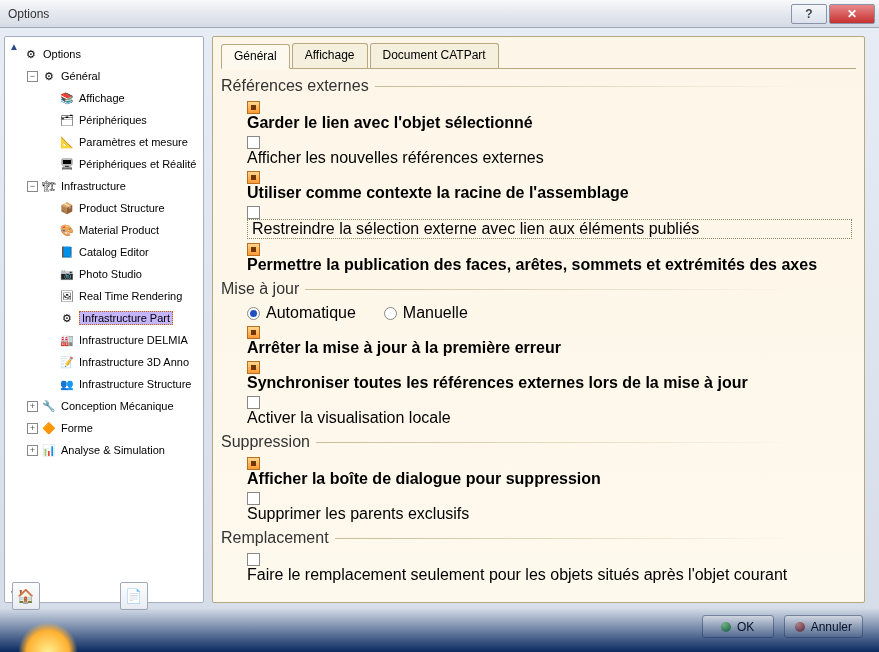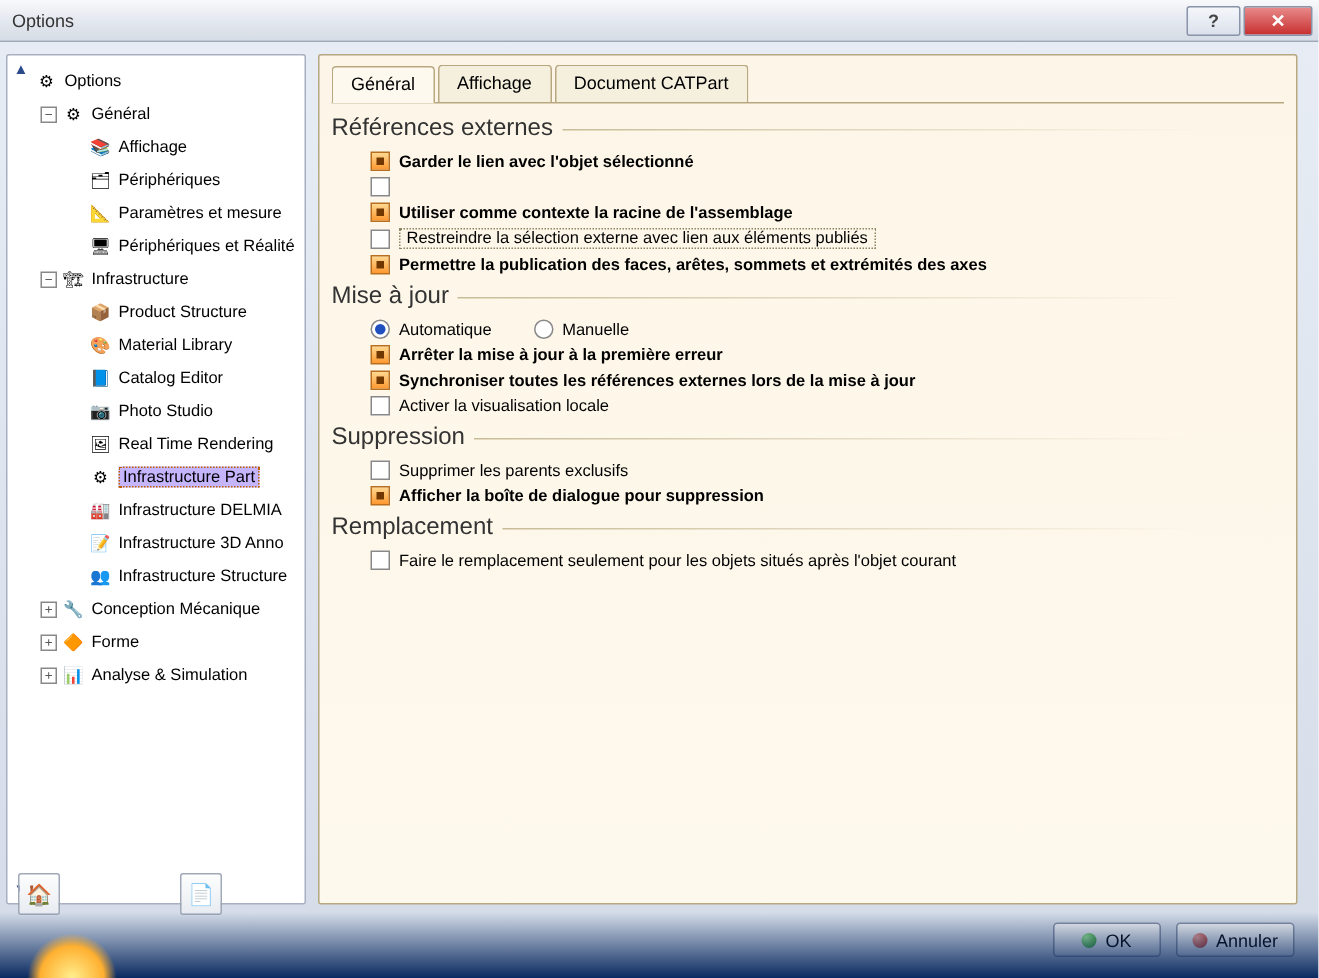--- a/index.html
+++ b/index.html
@@ -115,23 +115,24 @@
 .group-title {
   color: #333; font-size: 16px;
   display: flex; align-items: center;
   margin: 2px 0 4px 0;
 }
 .group-title .line {
   flex:1; height:1px; background: linear-gradient(to right, #c8bc98, transparent 90%);
   margin-left: 6px;
 }
 .opt-row {
-  display: flex; align-items: center;
+  display: flex; 
   padding: 2px 0 2px 26px;
-  font-size: 11px;
+  font-size: 16px;
+  flex-direction: column;
 }
 .opt-row.bold { font-weight: bold; }
 .chk, .rad {
   width: 13px; height: 13px; margin-right: 6px;
   border: 1px solid #888; background: #fff;
   display: inline-flex; align-items: center; justify-content: center;
 }
 .chk.checked { background: linear-gradient(to bottom,#ffd890,#ff9830); border-color:#b87020; }
 .chk.checked::after { content:""; width:5px; height:5px; background:#703800; }
 .rad { border-radius: 50%; }
@@ -224,21 +225,21 @@
           <span class="plusminus">−</span>
           <span class="ticon">🏗</span>
           <span class="label">Infrastructure</span>
         </div>
         <div class="tree-node lvl2">
           <span class="ticon">📦</span>
           <span class="label">Product Structure</span>
         </div>
         <div class="tree-node lvl2">
           <span class="ticon">🎨</span>
-          <span class="label">Material Library</span>
+          <span class="label">Material Product</span>
         </div>
         <div class="tree-node lvl2">
           <span class="ticon">📘</span>
           <span class="label">Catalog Editor</span>
         </div>
         <div class="tree-node lvl2">
           <span class="ticon">📷</span>
           <span class="label">Photo Studio</span>
         </div>
         <div class="tree-node lvl2">
@@ -293,20 +294,21 @@
           <span>Références externes</span>
             <span class="line"></span>
         </div>
         <div id="g-refext">
             <div class="opt-row bold">
               <span class="chk checked"></span>
               <span class="text">Garder le lien avec l'objet sélectionné</span>
             </div>
             <div class="opt-row">
               <span class="chk"></span>
+              <span class="text">Afficher les nouvelles références externes</span>
             </div>
             <div class="opt-row bold">
               <span class="chk checked"></span>
               <span class="text">Utiliser comme contexte la racine de l'assemblage</span>
             </div>
             <div class="opt-row highlight-row">
               <span class="chk"></span>
               <span class="text">Restreindre la sélection externe avec lien aux éléments publiés</span>
             </div>
             <div class="opt-row bold">
@@ -346,27 +348,27 @@
               <span class="text">Activer la visualisation locale</span>
             </div>
           </div>
       </div>
       <div class="group">
         <div class="group-title">
           <span>Suppression</span>
             <span class="line"></span>
         </div>
         <div id="g-supp">
+            <div class="opt-row bold">
+              <span class="chk checked"></span>
+              <span class="text">Afficher la boîte de dialogue pour suppression</span>
+            </div>
             <div class="opt-row">
               <span class="chk"></span>
               <span class="text">Supprimer les parents exclusifs</span>
-            </div>
-            <div class="opt-row bold">
-              <span class="chk checked"></span>
-              <span class="text">Afficher la boîte de dialogue pour suppression</span>
             </div>
           </div>
       </div>
       <div class="group">
         <div class="group-title">
           <span>Remplacement</span>
             <span class="line"></span>
         </div>
         <div id="g-repl">
             <div class="opt-row">

